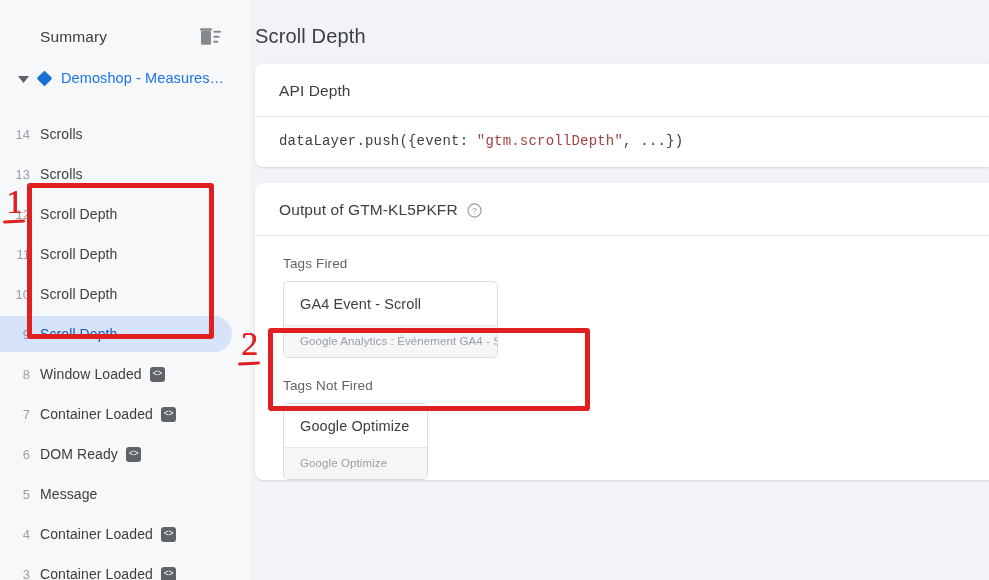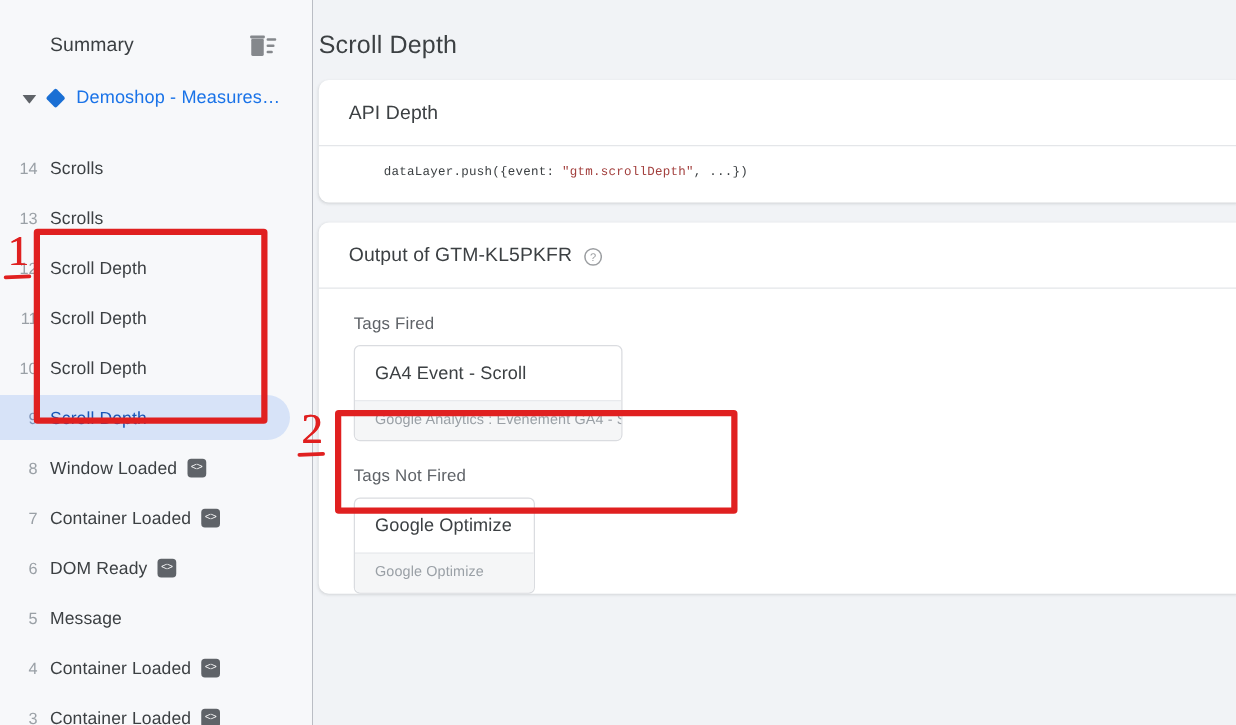--- a/index.html
+++ b/index.html
@@ -7,21 +7,21 @@
     width: 989px; height: 580px;
     overflow: hidden;
     background: #ffffff;
     font-family: "Liberation Sans", sans-serif;
     -webkit-font-smoothing: antialiased;
   }
   .app {
     position: relative;
     width: 989px; height: 580px;
     display: flex;
-    background: #0f172a;
+    background: #86efac;
   }
 
   
   .sidebar {
     position: relative;
     width: 250px;
     height: 580px;
     background: #f7f8fa;
     flex: 0 0 250px;
     overflow: hidden;
@@ -144,25 +144,24 @@
     font-size: 15.5px;
     color: #3c4043;
     display: flex;
     align-items: center;
     letter-spacing: .1px;
   }
   .help-icon { width: 15px; height: 15px; margin-left: 9px; opacity:.62; display:block;}
   .code-line {
     padding: 16px 24px 18px 24px;
     font-family: "Liberation Mono", monospace;
-    font-size: 10px;
+    font-size: 14px;
     color: #3c4043;
     letter-spacing: .2px;
     white-space: pre;
-    margin-left: 28px;
   }
   .code-str { color: #a3403e; }
 
   .api-card { margin-top: 16px; }
   .output-card { margin-top: 16px; }
 
   .tabs {
     display: flex;
     border-bottom: 1px solid #e4e6e9;
     padding: 0;

